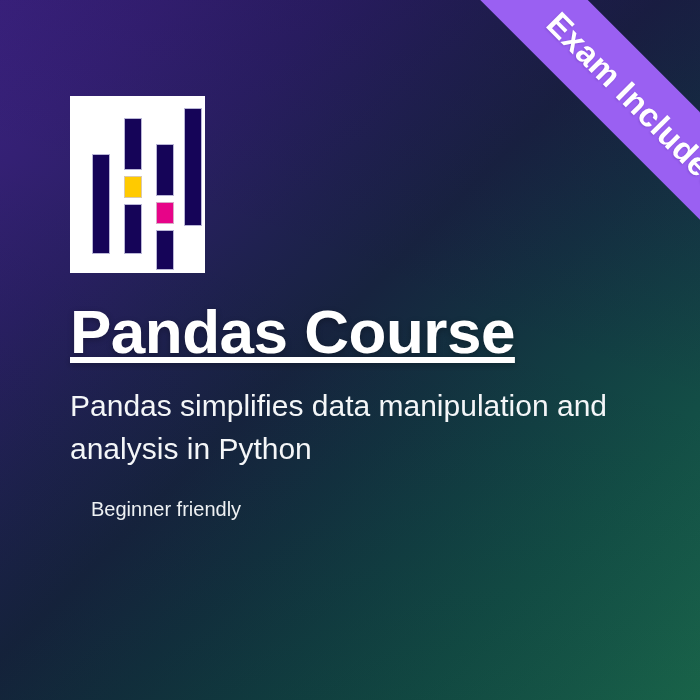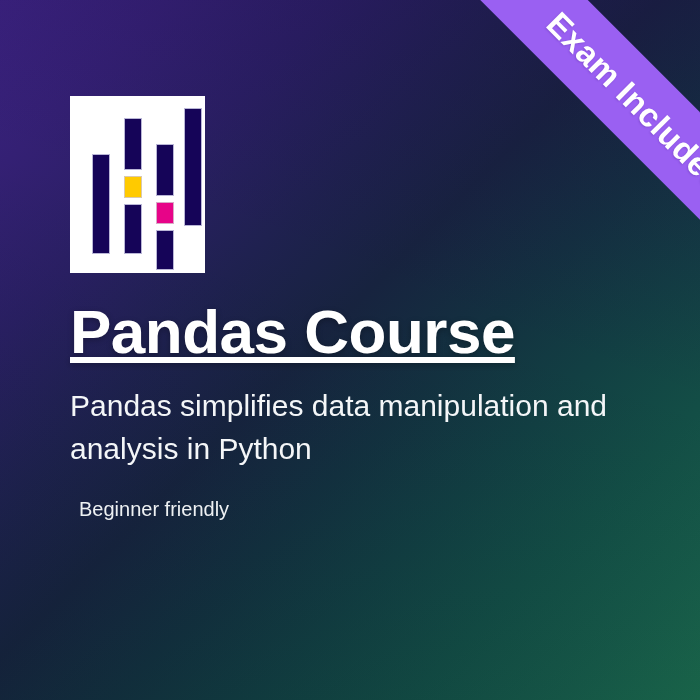--- a/index.html
+++ b/index.html
@@ -119,21 +119,21 @@
     font-weight: normal;
     line-height: 1.42;
     margin: 12px 0 26px 0;
     max-width: 610px;
   }
   .tagline {
     color: #eef1f3;
     font-size: 20px;
     font-weight: normal;
     line-height: 1.3;
-    margin: 4px;
+    margin: 16px;
     padding-left: 5px;
   }
 </style>
 </head>
 <body>
 
 <div class="card">
 
   <div class="logo-tile" style="background: rgb(255, 255, 255);">
     <div class="logo-inner">

